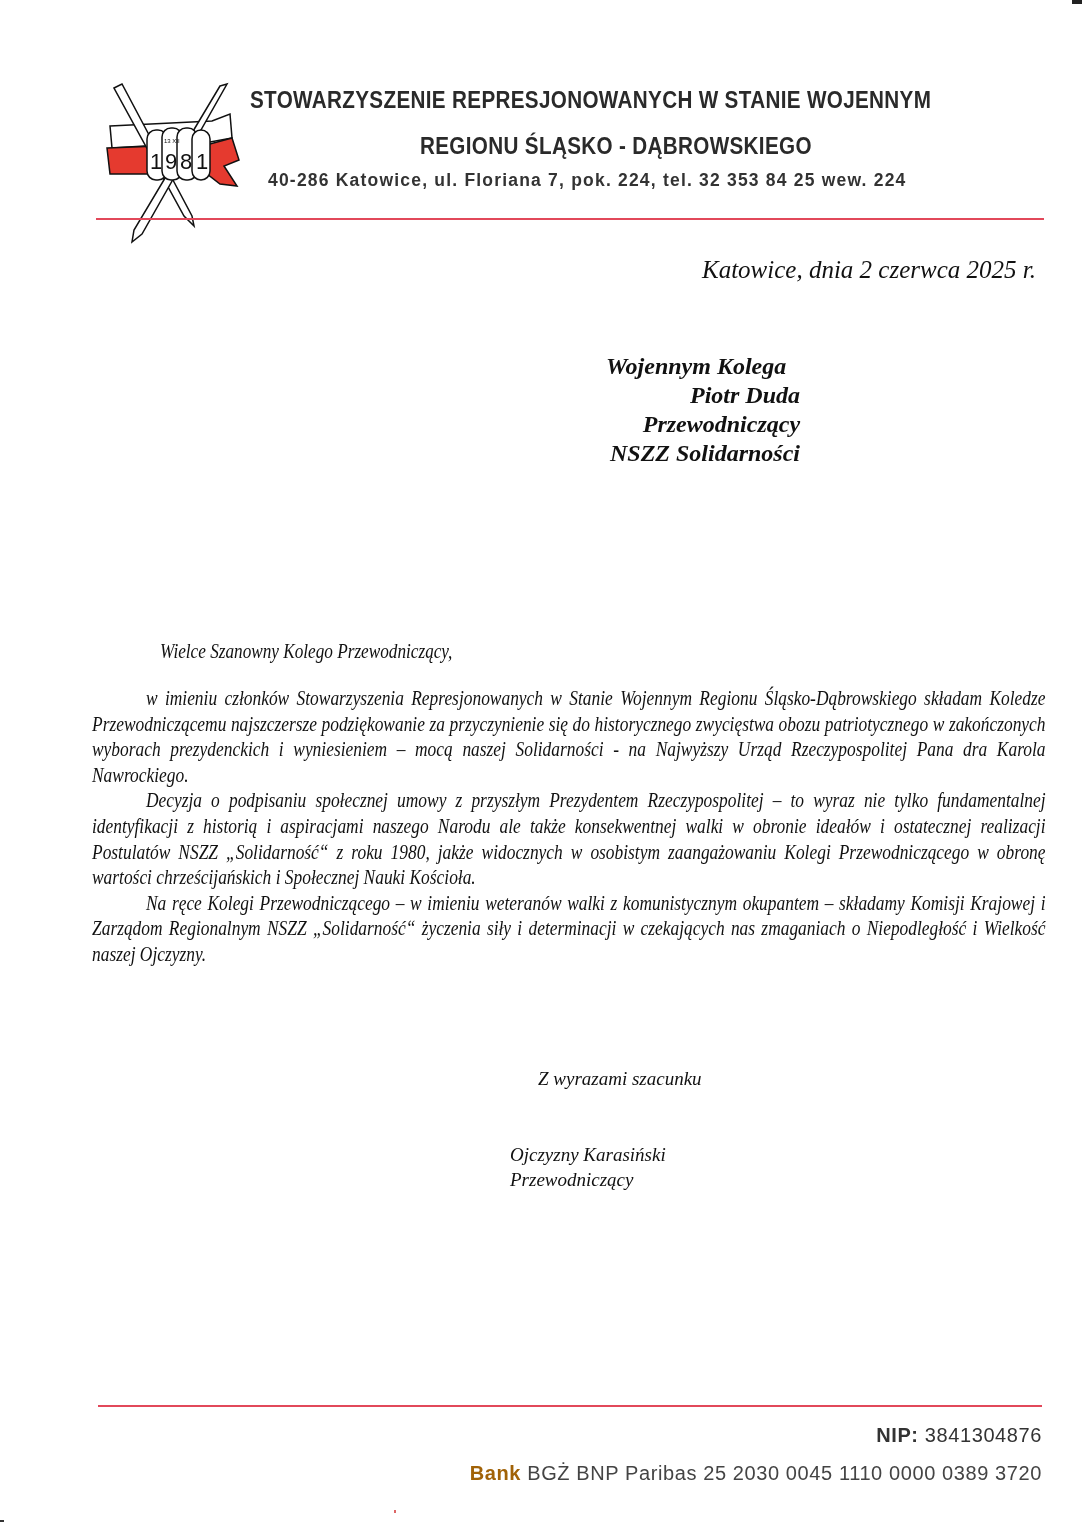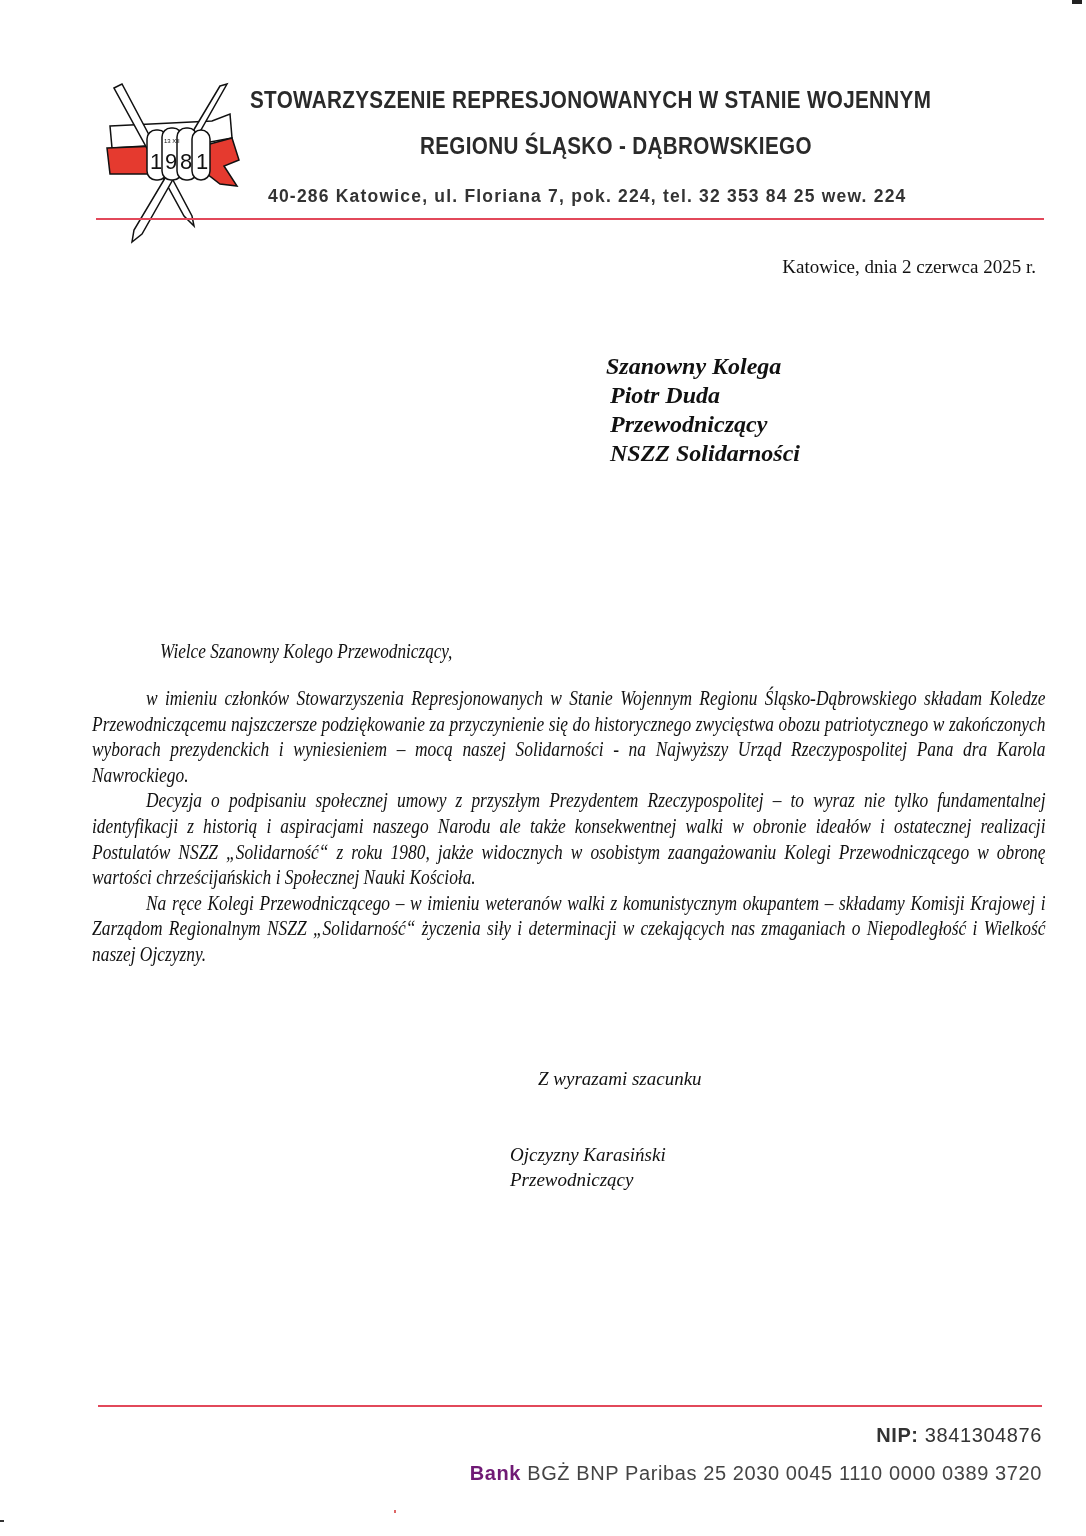--- a/index.html
+++ b/index.html
@@ -4,43 +4,43 @@
 <style>
   html, body { margin: 0; padding: 0; background: #ffffff; }
   body { width: 1086px; height: 1536px; position: relative; overflow: hidden; color: #111; }
   .abs { position: absolute; }
   .sans { font-family: "Liberation Sans", "DejaVu Sans", sans-serif; }
   .serif { font-family: "Liberation Serif", "DejaVu Serif", serif; }
 
   #logo { left: 92px; top: 66px; width: 160px; height: 180px; }
   #org-name-1 { left: 250px; top: 86px; width: 790px; font-weight: bold; font-size: 24px; letter-spacing: 0.4px; color: #2a2a2a; transform: scaleX(0.86); transform-origin: left center; white-space: nowrap; }
   #org-name-2 { left: 420px; top: 132px; font-weight: bold; font-size: 24px; letter-spacing: 0.4px; color: #2a2a2a; transform: scaleX(0.86); transform-origin: left center; white-space: nowrap; }
-  #org-address { left: 268px; top: 186px; font-weight: bold; font-size: 17.5px; letter-spacing: 1.2px; color: #333; white-space: nowrap; }
+  #org-address { left: 268px; top: 170px; font-weight: bold; font-size: 17.5px; letter-spacing: 1.2px; color: #333; white-space: nowrap; }
   #header-rule { left: 96px; top: 218px; width: 948px; height: 2px; background: #e2485a; }
 
-  #date-line { right: 50px; top: 256px; font-size: 19px; white-space: nowrap; }
+  #date-line { right: 50px; top: 256px; font-style: italic; font-size: 25px; white-space: nowrap; }
 
   #addressee { left: 606px; top: 352px; font-style: italic; font-weight: bold; font-size: 24px; line-height: 29px; }
   #addressee div { white-space: nowrap; }
-  #addressee .indent { padding-left: 4px; }
+  #addressee .indent { padding-left: 4px; text-align: right; }
 
   #salutation { left: 160px; top: 640px; font-style: italic; font-size: 20px; white-space: nowrap; transform: scaleX(0.86); transform-origin: left center; }
 
   #body-text { left: 92px; top: 686px; width: 1096px; font-style: italic; font-size: 20px; line-height: 25.6px; text-align: justify; transform: scaleX(0.87); transform-origin: left top; }
   #body-text p { margin: 0; text-indent: 62px; }
 
   #closing { left: 510px; top: 1068px; font-style: italic; font-size: 19px; white-space: nowrap; margin-left: 28px; }
   #signature { left: 510px; top: 1142px; font-style: italic; font-size: 19px; line-height: 25px; }
   #signature div { white-space: nowrap; }
 
   #footer-rule { left: 98px; top: 1405px; width: 944px; height: 2px; background: #e2485a; }
   #nip { right: 44px; top: 1424px; font-size: 20px; color: #333; letter-spacing: 0.6px; white-space: nowrap; }
   #nip b { font-weight: bold; text-align: center; }
   #bank { right: 44px; top: 1462px; font-size: 20px; color: #444; letter-spacing: 0.6px; white-space: nowrap; }
-  #bank b { font-weight: bold; color: #701a75; }
+  #bank b { font-weight: bold; color: #a16207; }
 
   #scan-mark { right: 4px; top: 0px; width: 10px; height: 4px; background: #222; }
   #scan-dot { left: 394px; top: 1510px; width: 2px; height: 3px; background: #d66; }
   #edge-mark { left: 0; top: 1520px; width: 4px; height: 2px; background: #333; }
 </style>
 </head>
 <body>
 
 <div id="logo" class="abs">
   <svg width="160" height="180" viewBox="0 0 160 180">
@@ -65,21 +65,21 @@
 </div>
 
 <div id="org-name-1" class="abs sans">STOWARZYSZENIE REPRESJONOWANYCH W STANIE WOJENNYM</div>
 <div id="org-name-2" class="abs sans">REGIONU ŚLĄSKO - DĄBROWSKIEGO</div>
 <div id="org-address" class="abs sans">40-286 Katowice, ul. Floriana 7, pok. 224, tel. 32 353 84 25 wew. 224</div>
 <div id="header-rule" class="abs"></div>
 
 <div id="date-line" class="abs serif">Katowice, dnia 2 czerwca 2025 r.</div>
 
 <div id="addressee" class="abs serif">
-  <div>Szanowny Kolega</div>
+  <div>Wojennym Kolega</div>
   <div class="indent">Piotr Duda</div>
   <div class="indent">Przewodniczący</div>
   <div class="indent">NSZZ Solidarności</div>
 </div>
 
 <div id="salutation" class="abs serif">Wielce Szanowny Kolego Przewodniczący,</div>
 
 <div id="body-text" class="abs serif">
   <p>w imieniu członków Stowarzyszenia Represjonowanych w Stanie Wojennym Regionu Śląsko-Dąbrowskiego składam Koledze Przewodniczącemu najszczersze podziękowanie za przyczynienie się do historycznego zwycięstwa obozu patriotycznego w zakończonych wyborach prezydenckich i wyniesieniem – mocą naszej Solidarności - na Najwyższy Urząd Rzeczypospolitej Pana dra Karola Nawrockiego.</p>
   <p>Decyzja o podpisaniu społecznej umowy z przyszłym Prezydentem Rzeczypospolitej – to wyraz nie tylko fundamentalnej identyfikacji z historią i aspiracjami naszego Narodu ale także konsekwentnej walki w obronie ideałów i ostatecznej realizacji Postulatów NSZZ „Solidarność“ z roku 1980, jakże widocznych w osobistym zaangażowaniu Kolegi Przewodniczącego w obronę wartości chrześcijańskich i Społecznej Nauki Kościoła.</p>

